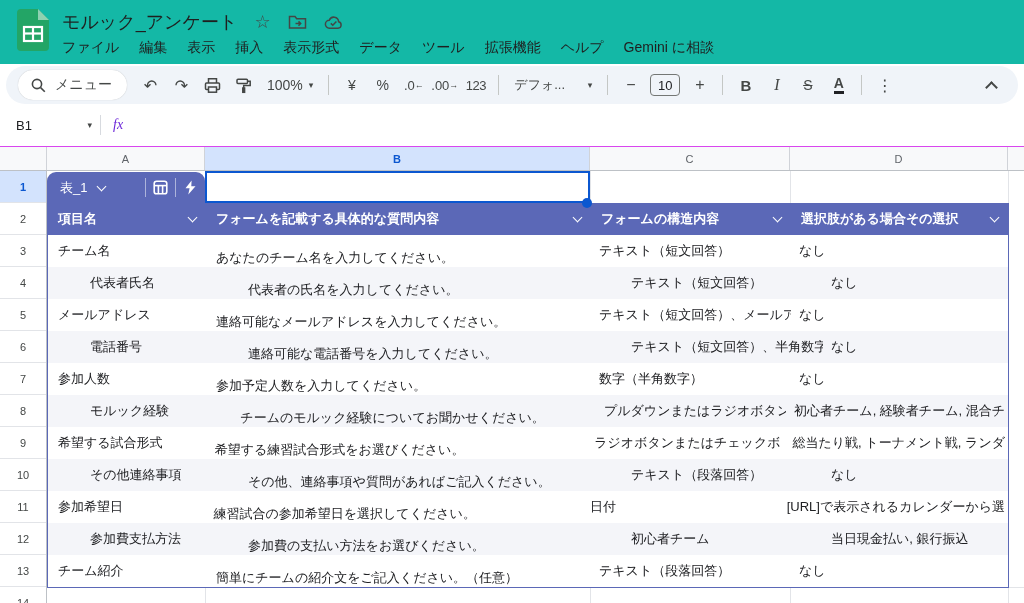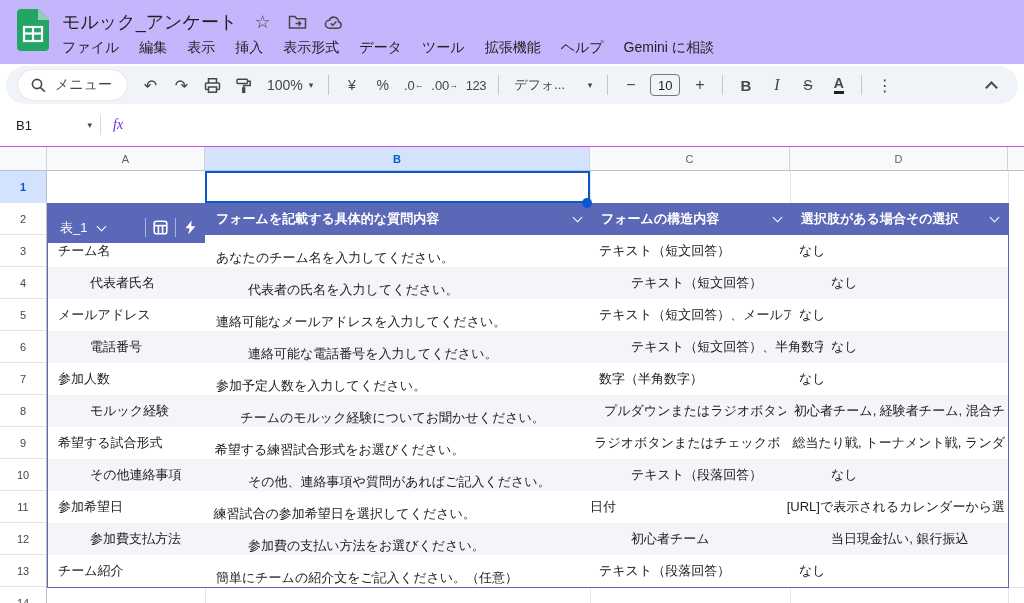--- a/index.html
+++ b/index.html
@@ -1,21 +1,21 @@
 <!DOCTYPE html>
 <html><head>
 <meta charset="utf-8">
 <style>
   * { margin:0; padding:0; box-sizing:border-box; }
   html,body { width:1024px; height:603px; overflow:hidden; background:#fff;
               font-family:"Liberation Sans", sans-serif; }
   #app { position:relative; width:1024px; height:603px; background:#fff; }
 
   
-  .topbar { position:absolute; left:0; top:0; width:1024px; height:64px; background:#c4b5fd; }
+  .topbar { position:absolute; left:0; top:0; width:1024px; height:64px; background:#14b8a6; }
   .logo { position:absolute; left:17px; top:9px; width:32px; height:42px; }
   .title-row { position:absolute; left:62px; top:10px; display:flex; align-items:center; gap:17px; }
   .doc-title { font-size:18px; color:#1f1f1f; }
   .tb-icon { color:#444746; display:flex; align-items:center; }
   .star { font-size:18px; line-height:1; }
   .menu-row { position:absolute; left:52px; top:36px; display:flex; }
   .mitem { padding:3px 10px; font-size:14px; color:#1f1f1f; border-radius:6px; cursor:default; }
 
   
   .toolbar { position:absolute; left:6px; top:66px; width:1012px; height:38px;
@@ -85,21 +85,21 @@
   .td.ovf { overflow:visible; }
   .td.ovf span { position:relative; z-index:3; background:#fff; padding-right:3px; }
   .trow.alt .td.ovf span { background:#f4f5f9; }
 
   
   .selcell { position:absolute; left:205px; top:171px; width:385px; height:32px; background:#fff;
              border:2px solid #0b57d0; z-index:2; }
   .handle { position:absolute; left:582px; top:198px; width:10px; height:10px; border-radius:50%;
             background:#0b57d0; z-index:4; }
   .chip { position:absolute; left:47px; top:172px; width:158px; height:31px; background:#5b68b7;
-          border-radius:9px 9px 0 0; z-index:3; display:flex; align-items:stretch; color:#fff;margin-top:40px; }
+          border-radius:9px 9px 0 0; z-index:3; display:flex; align-items:stretch; color:#fff; }
   .chip .seg1 { flex:1; display:flex; align-items:center; gap:11px; padding-left:13px; font-size:13px; }
   .chip .cdiv { width:1px; background:rgba(255,255,255,.5); margin:6px 0; }
   .chip .segi { width:29px; display:flex; align-items:center; justify-content:center; }
   .chip .wchev { margin-top:-3px; }
   svg { display:block; }
 </style>
 </head>
 <body>
 
 <div id="app">

